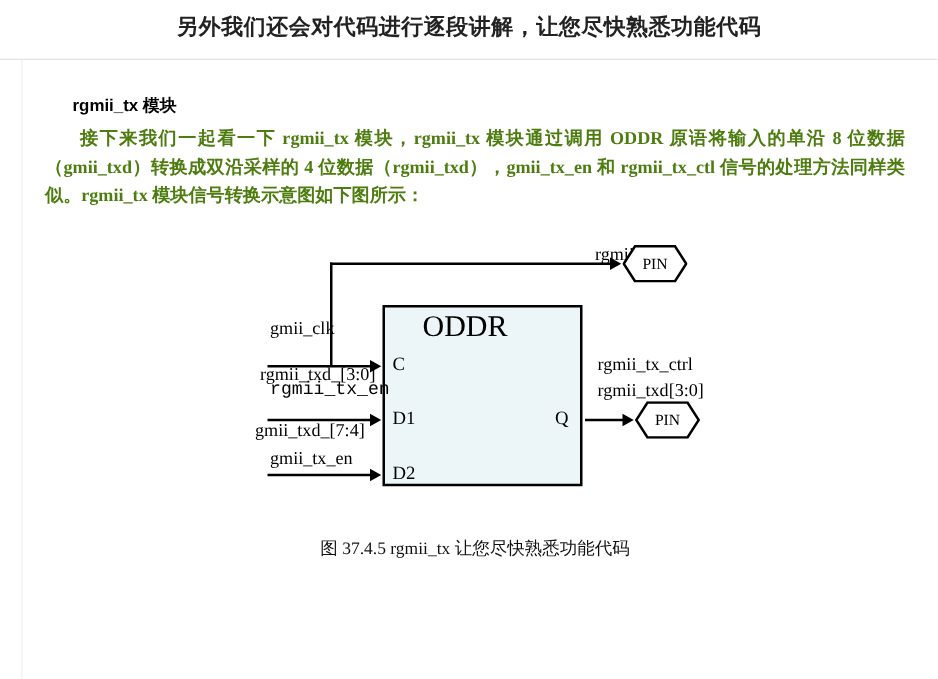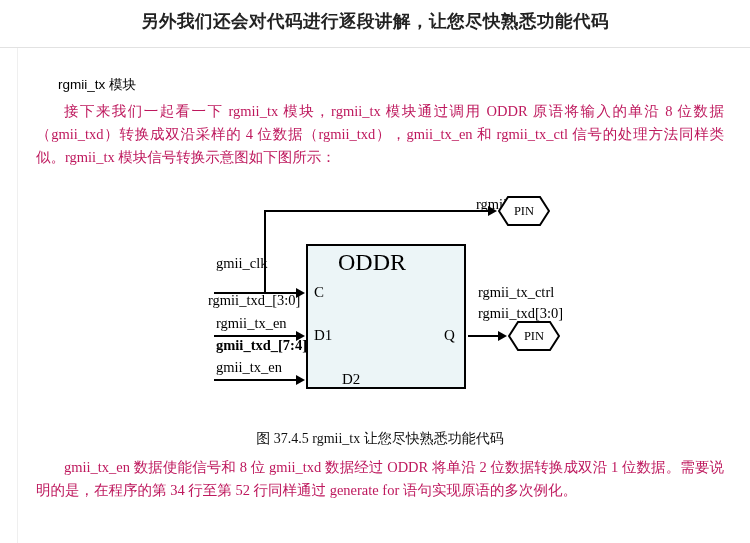--- a/index.html
+++ b/index.html
@@ -51,31 +51,32 @@
     background: #efefef;
   }
   .content {
     position: absolute;
     top: 62px;
     left: 36px;
     width: 688px;
   }
   .section-heading {
     font-family: "Liberation Sans", sans-serif;
-    font-weight: normal;
+    font-weight: bold;
     font-size: 13.5px;
     margin: 14px 0 6px 22px;
     color: #000;
   }
   .para {
     font-size: 14.5px;
     line-height: 23px;
     text-align: justify;
     margin: 0;
-    color: #be185d;
+    color: #4d7c0f;
+    font-weight: bold;
   }
   .para.indent {
     text-indent: 28px;
   }
   .caption {
     text-align: center;
     font-size: 14px;
     margin-top: 6px;
     color: #111;
   }
@@ -107,21 +108,21 @@
     color: #000;
   }
   .port {
     position: absolute;
     font-size: 15px;
     font-family: "Liberation Serif", serif;
     color: #000;
   }
   .port-c   { left: 278px; top: 105px; }
   .port-d1  { left: 278px; top: 148px; }
-  .port-d2  { left: 278px; top: 192px; margin-left: 28px; }
+  .port-d2  { left: 278px; top: 192px; }
   .port-q   { left: 408px; top: 148px; }
 
   .wire {
     position: absolute;
     background: #000;
   }
   .h-wire { height: 2px; }
   .v-wire { width: 2px; }
 
   .arrow {
@@ -184,40 +185,39 @@
         <div style="position:absolute; left:0; top:0; width:52px; height:30px; line-height:30px; text-align:center; font-size:12.5px;">PIN</div>
       </div>
 
       <div class="h-wire wire" style="left:178px; top:113px; width:84px;"></div>
       <div class="arrow" style="left:260px; top:109px;"></div>
       <div class="sig-label" style="left:180px; top:76px;">gmii_clk</div>
 
       <div class="h-wire wire" style="left:178px; top:156px; width:84px;"></div>
       <div class="arrow" style="left:260px; top:152px;"></div>
       <div class="sig-label" style="left:172px; top:113px;">rgmii_txd_[3:0]</div>
-      <div class="sig-label" style="left:180px; top:136px;">rgmii_tx_en</div>
+      <div class="sig-label" style="left:180px; top:125px;font-family:Liberation Mono, monospace;">rgmii_tx_en</div>
 
       <div class="h-wire wire" style="left:178px; top:200px; width:84px;"></div>
       <div class="arrow" style="left:260px; top:196px;"></div>
-      <div class="sig-label" style="left:180px; top:158px;font-weight:bold;">gmii_txd_[7:4]</div>
+      <div class="sig-label" style="left:168px; top:158px;">gmii_txd_[7:4]</div>
       <div class="sig-label" style="left:180px; top:180px;">gmii_tx_en</div>
 
       <div class="h-wire wire" style="left:432px; top:156px; width:34px;"></div>
       <div class="arrow" style="left:462px; top:152px;"></div>
 
       <div class="sig-label" style="left:442px; top:105px;">rgmii_tx_ctrl</div>
       <div class="sig-label" style="left:442px; top:126px;text-align:right;">rgmii_txd[3:0]</div>
 
       <div class="pin-hex" style="left:472px; top:142px;">
         <svg width="52" height="30" class="hexshape">
           <polygon points="10,1 42,1 51,15 42,29 10,29 1,15" fill="#ffffff" stroke="#000000" stroke-width="2"></polygon>
         </svg>
         <div style="position:absolute; left:0; top:0; width:52px; height:30px; line-height:30px; text-align:center; font-size:12.5px;">PIN</div>
       </div>
 
     </div>
 
     <div class="caption">图 37.4.5 rgmii_tx 让您尽快熟悉功能代码</div>
 
-    <p class="para indent" style="margin-top:8px;">gmii_tx_en 数据使能信号和 8 位 gmii_txd 数据经过 ODDR 将单沿 2 位数据转换成双沿 1 位数据。需要说明的是，在程序的第 34 行至第 52 行同样通过 generate for 语句实现原语的多次例化。</p>
 
   </div>
 </div>
 
 </body></html>

